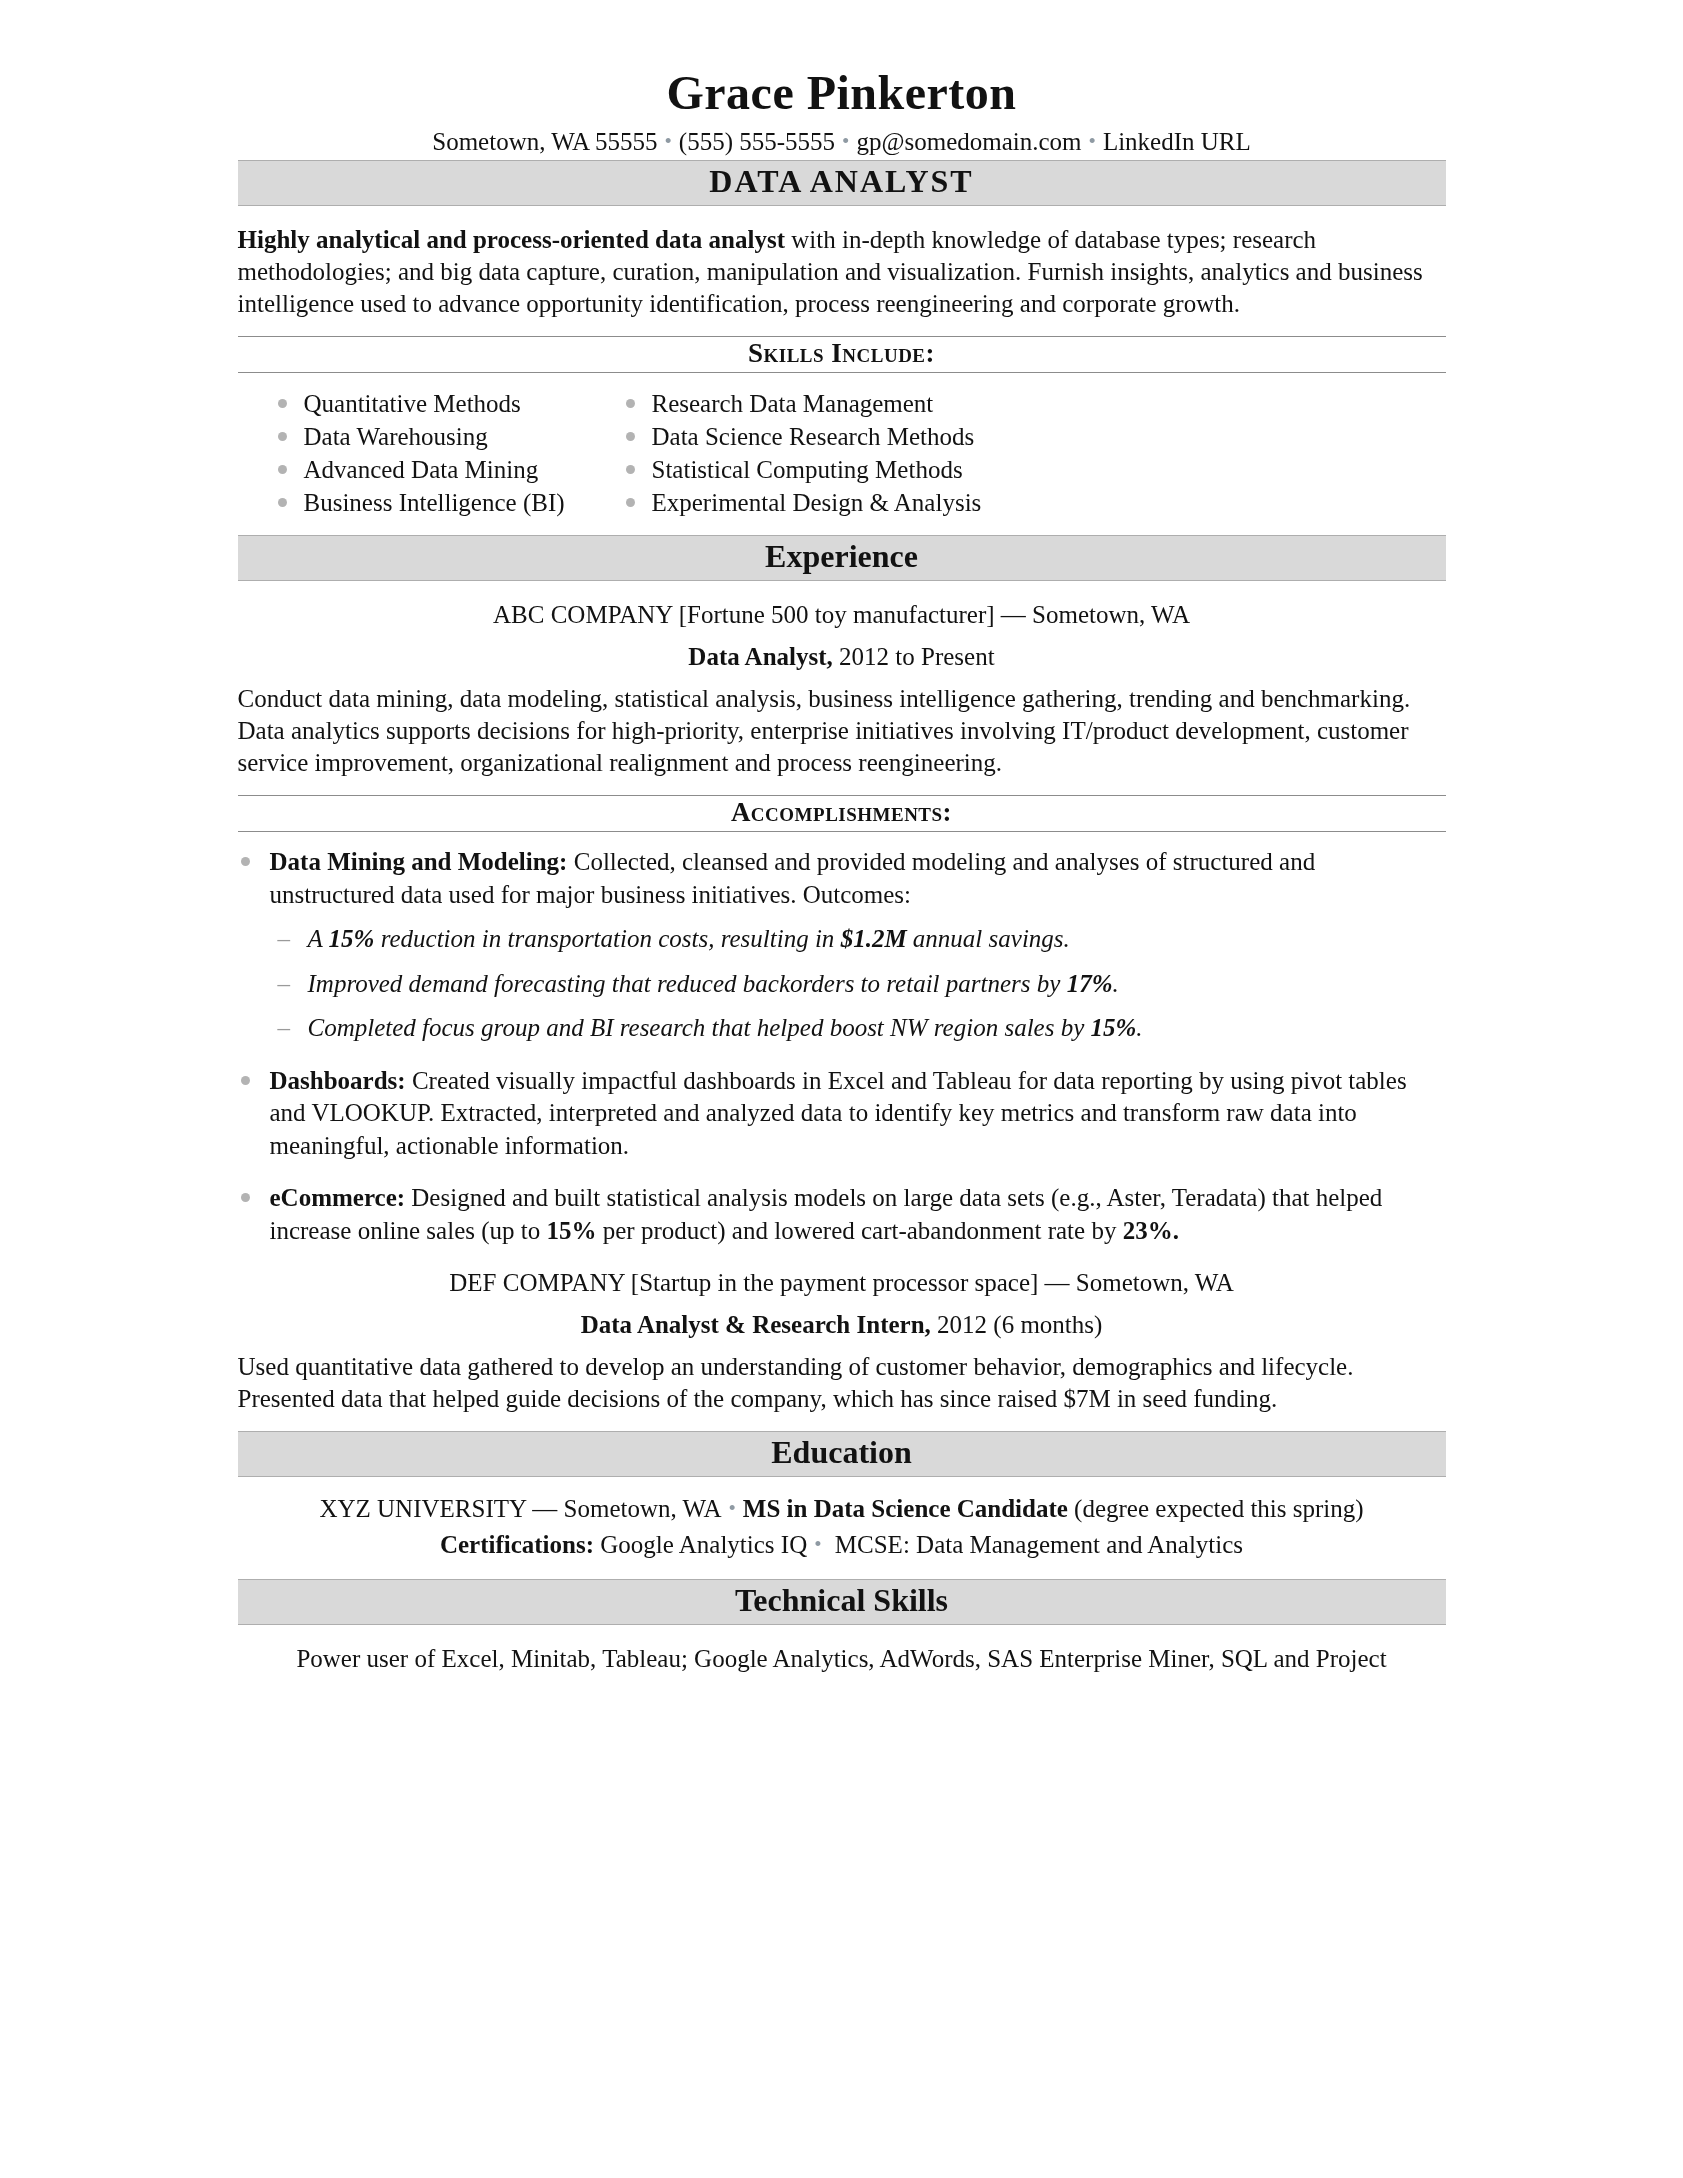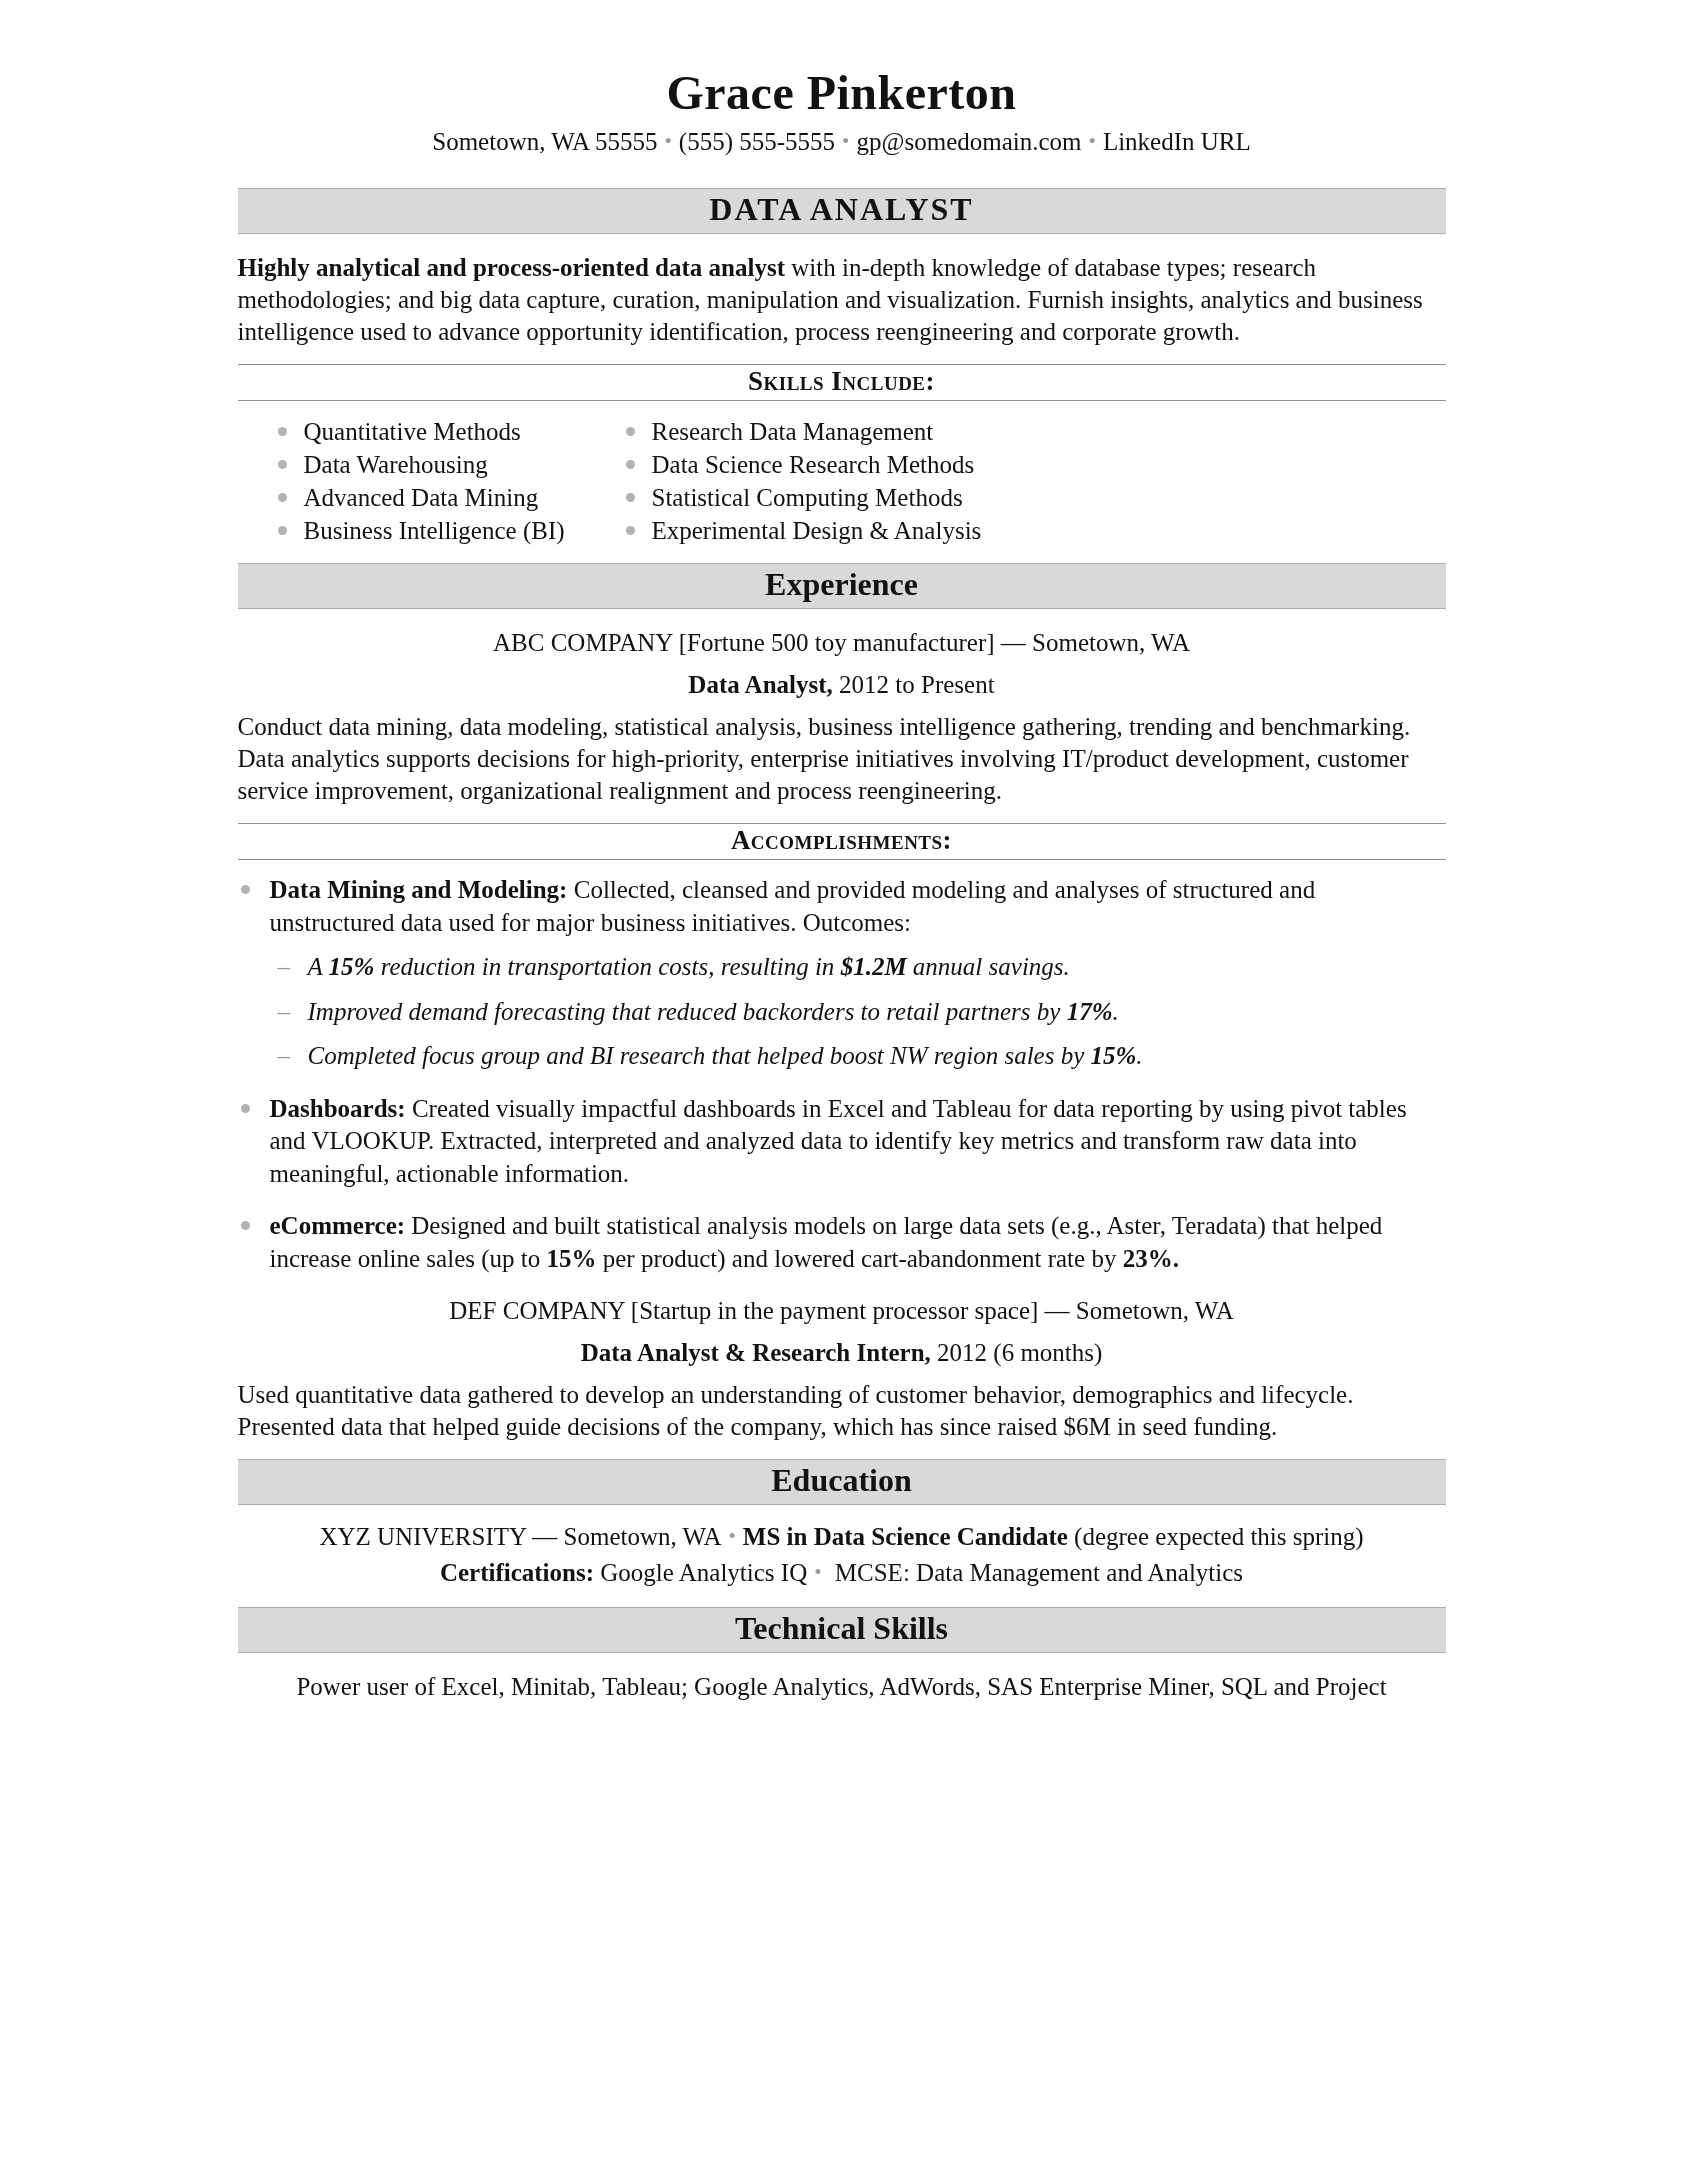--- a/index.html
+++ b/index.html
@@ -37,21 +37,21 @@
   .bar {
     background: #d9d9d9;
     border-top: 1px solid #aeaeae;
     border-bottom: 1px solid #aeaeae;
     text-align: center;
     font-weight: 700;
     font-size: 32px;
     padding: 2px 0 5px 0;
     margin-top: 16px;
   }
-  .bar.title-bar { letter-spacing: 2px; margin-top: 32px; }
+  .bar.title-bar { letter-spacing: 2px; margin-top: 4px; }
 
   
   .band {
     border-top: 1px solid #8c8c8c;
     border-bottom: 1px solid #8c8c8c;
     text-align: center;
     margin-top: 16px;
     padding: 1px 0 3px 0;
   }
   .band-text {
@@ -202,21 +202,21 @@
     <li>
       <span class="b">eCommerce:</span><span> Designed and built statistical analysis models on large data sets (e.g., Aster, Teradata) that helped increase online sales (up to </span><span class="b">15%</span><span> per product) and lowered cart-abandonment rate by </span><span class="b">23%.</span>
     </li>
   </ul>
 
   <div class="job-head center">
     <div>DEF COMPANY [Startup in the payment processor space] — Sometown, WA</div>
     <div class="title-line"><span class="b">Data Analyst &amp; Research Intern,</span><span> 2012 (6 months)</span></div>
   </div>
 
-  <p class="p job-para">Used quantitative data gathered to develop an understanding of customer behavior, demographics and lifecycle. Presented data that helped guide decisions of the company, which has since raised $6M in seed funding.</p>
+  <p class="p job-para">Used quantitative data gathered to develop an understanding of customer behavior, demographics and lifecycle. Presented data that helped guide decisions of the company, which has since raised $7M in seed funding.</p>
 
   <div class="bar">Education</div>
 
   <div class="edu-block">
     <div class="edu-line"><span>XYZ UNIVERSITY — Sometown, WA</span><span class="dot">•</span><span class="b">MS in Data Science Candidate</span><span> (degree expected this spring)</span></div>
     <div class="edu-line"><span class="b">Certifications:</span><span> Google Analytics IQ</span><span class="dot">•</span><span> MCSE: Data Management and Analytics</span></div>
   </div>
 
   <div class="bar">Technical Skills</div>
 

